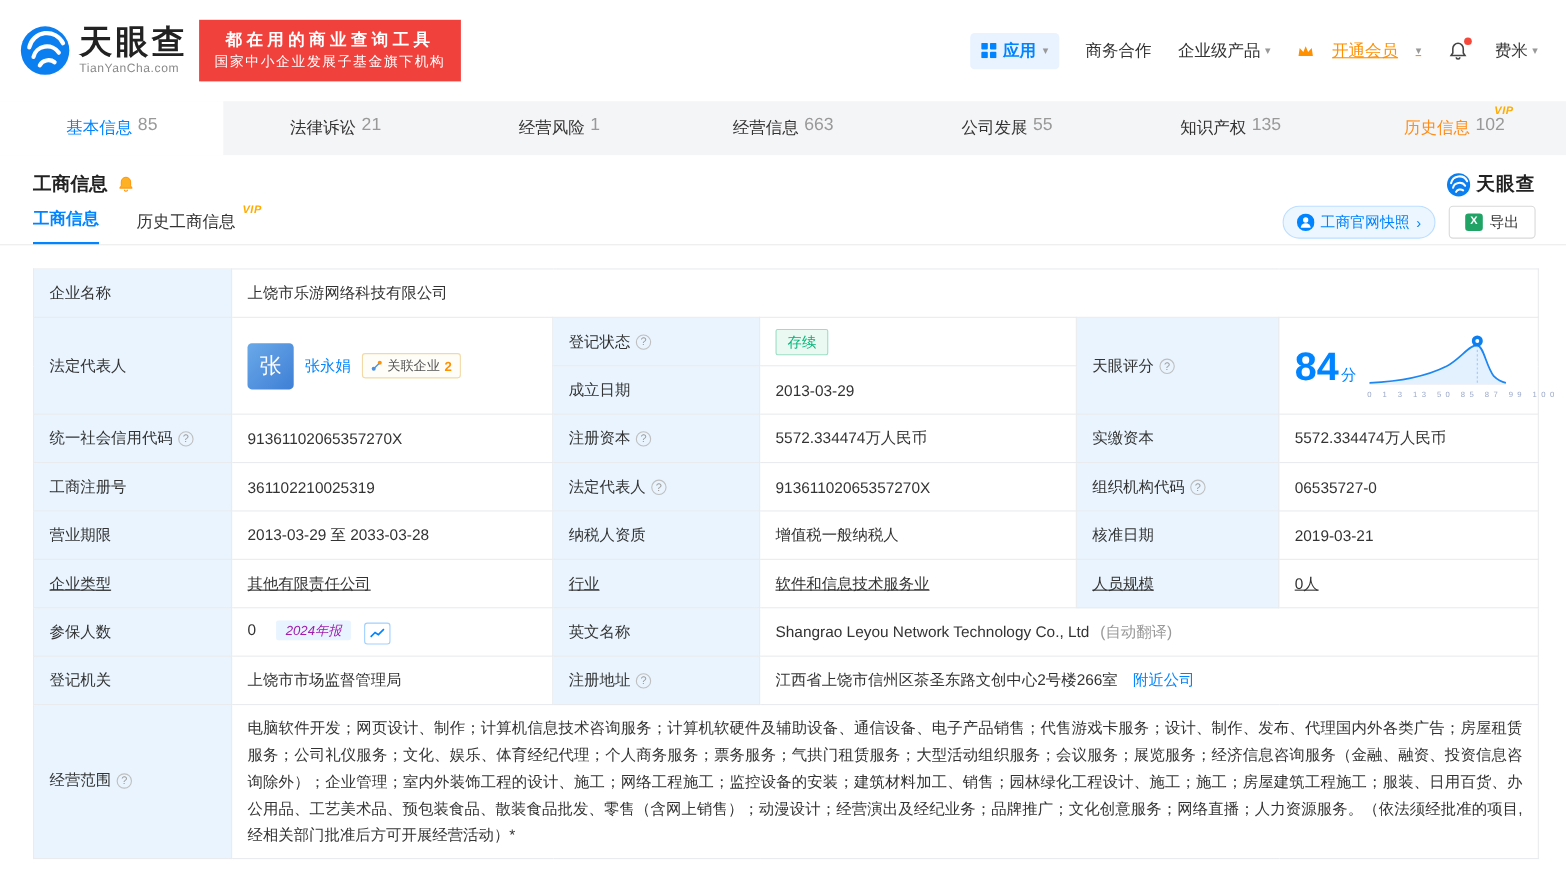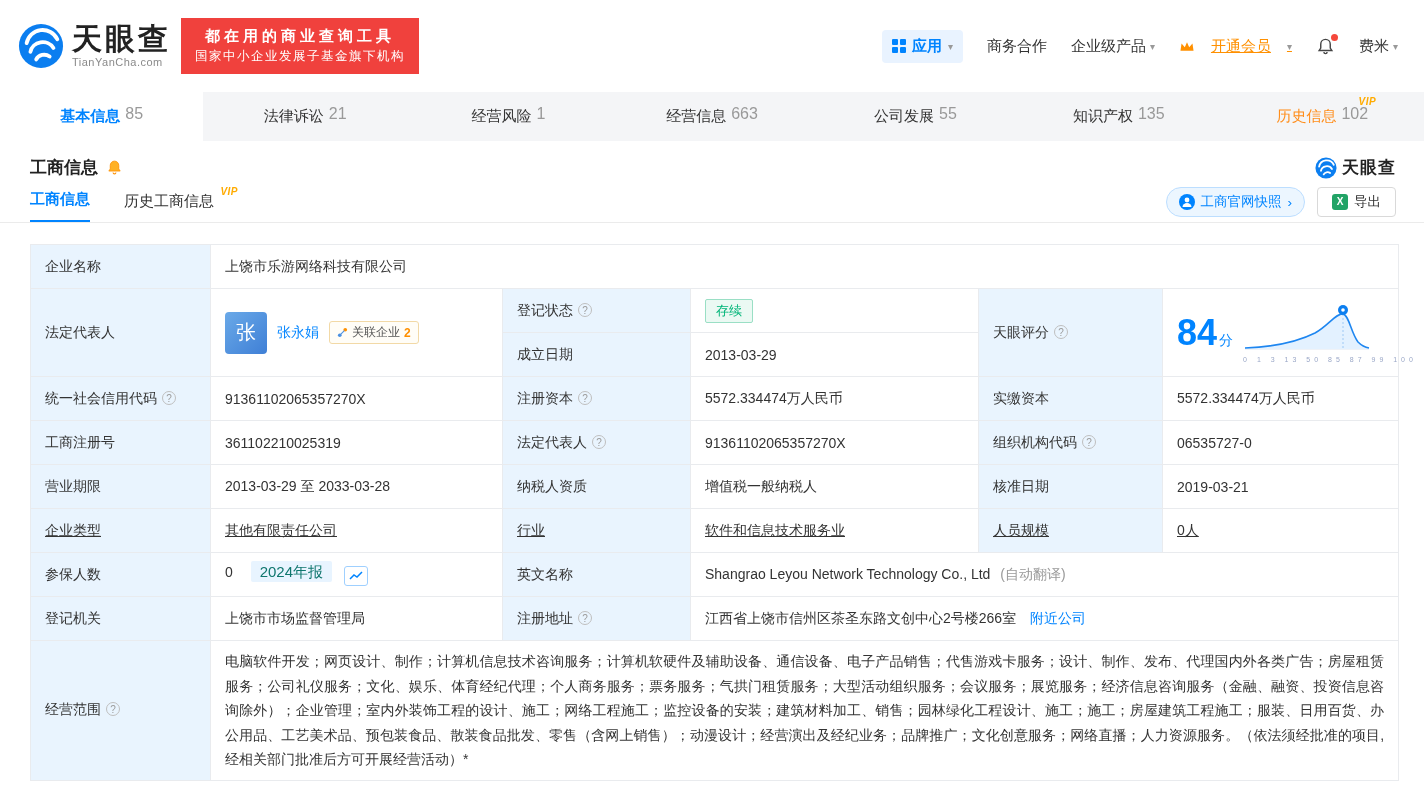--- a/index.html
+++ b/index.html
@@ -39,21 +39,21 @@
   .bell-wrap { position:relative; cursor:pointer; display:flex; }
   .bell-dot { position:absolute; top:-3px; right:-3px; width:7px; height:7px; background:#f5483b; border-radius:50%; }
 
   
   .nav { height:49px; background:#f4f5f7; display:flex; }
   .nav-tab { flex:1; display:flex; align-items:center; justify-content:center; cursor:pointer; font-size:15px; }
   .nav-tab .rel { position:relative; display:flex; align-items:flex-start; gap:5px; }
   .nav-tab .t { color:#333; }
   .nav-tab .c { font-size:16px; color:#999; margin-top:-2px; }
   .nav-tab.active { background:#fff; }
-  .nav-tab.active .t { color:#0084ff; font-weight:bold; }
+  .nav-tab.active .t { color:#0084ff; font-weight:normal; }
   .nav-tab.history .t { color:#ff8d1a; }
   .vip-tag { color:#ffab00; font-size:10px; font-weight:bold; font-style:italic; letter-spacing:.5px; }
   .nav-tab .vip-tag { position:absolute; top:-11px; right:-8px; }
 
   
   .section-head { display:flex; align-items:center; padding:15px 28px 4px 30px; }
   .section-title { font-size:17px; font-weight:bold; color:#222; }
   .title-bell { margin-left:8px; display:flex; cursor:pointer; }
   .mini-logo { margin-left:auto; display:flex; align-items:center; gap:5px; }
   .mini-logo .txt { font-size:17px; font-weight:bold; color:#222; letter-spacing:1px; }
@@ -84,22 +84,22 @@
     font-size:12px; color:#555; padding:2px 7px; border-radius:3px; cursor:pointer; }
   .rel-tag .num { color:#ff9000; font-weight:bold; }
   .status-badge { display:inline-block; background:#ebf9f3; color:#00b578; border:1px solid #9adfc5;
     font-size:13px; padding:2px 10px; border-radius:2px; }
   .score-flex { display:flex; align-items:center; gap:10px; }
   .score-num { color:#0084ff; white-space:nowrap; }
   .score-num .n { font-size:36px; font-weight:bold; }
   .score-num .u { font-size:14px; margin-left:2px; }
   .score-chart { display:flex; flex-direction:column; }
   .score-axis { font-size:7px; color:#9aa7c7; letter-spacing:4px; white-space:nowrap; margin-top:1px; }
-  .report-tag { background:#e8f4ff; color:#0f766e; font-size:15px; padding:2px 9px; border-radius:2px;
-    margin-left:14px; cursor:pointer; }
+  .report-tag { background:#e8f4ff; color:#a21caf; font-size:12px; padding:2px 9px; border-radius:2px;
+    margin-left:14px; cursor:pointer;font-style:italic; }
   .trend-btn { display:inline-flex; align-items:center; justify-content:center; width:24px; height:20px;
     border:1px solid #9fd0ff; border-radius:3px; margin-left:8px; vertical-align:-4px; cursor:pointer; background:#fff; }
   .note { color:#999; margin-left:6px; }
   .addr-link { color:#0084ff; margin-left:10px; cursor:pointer; white-space:nowrap; }
   .scope-text { line-height:24.5px; text-align:justify; }
 </style>
 </head>
 <body>
 
 <div class="header">

